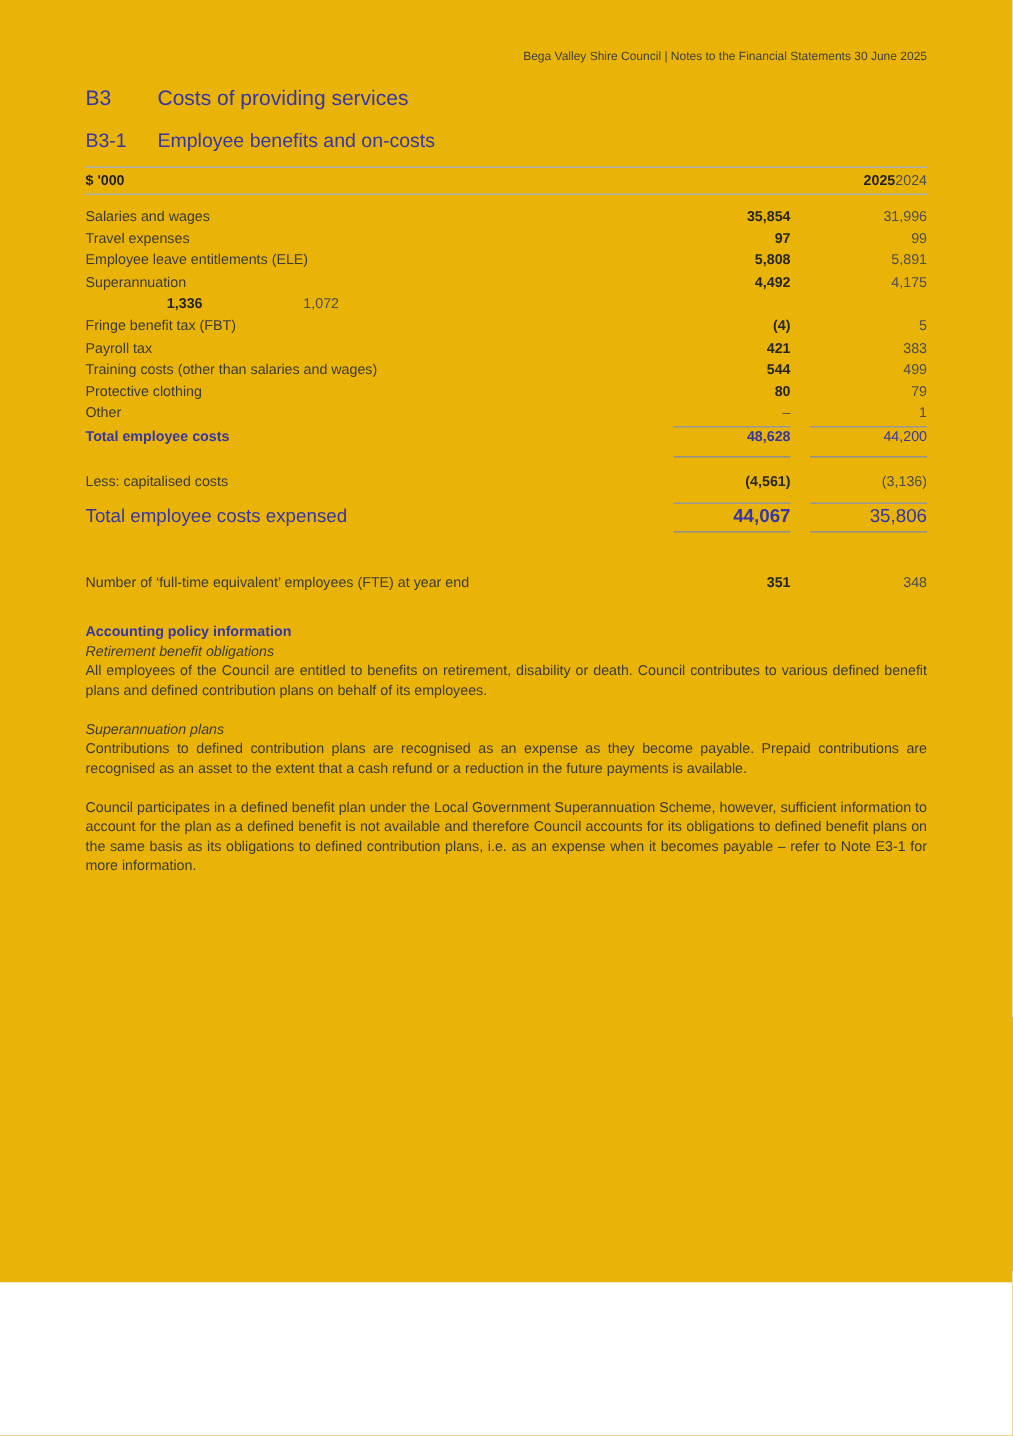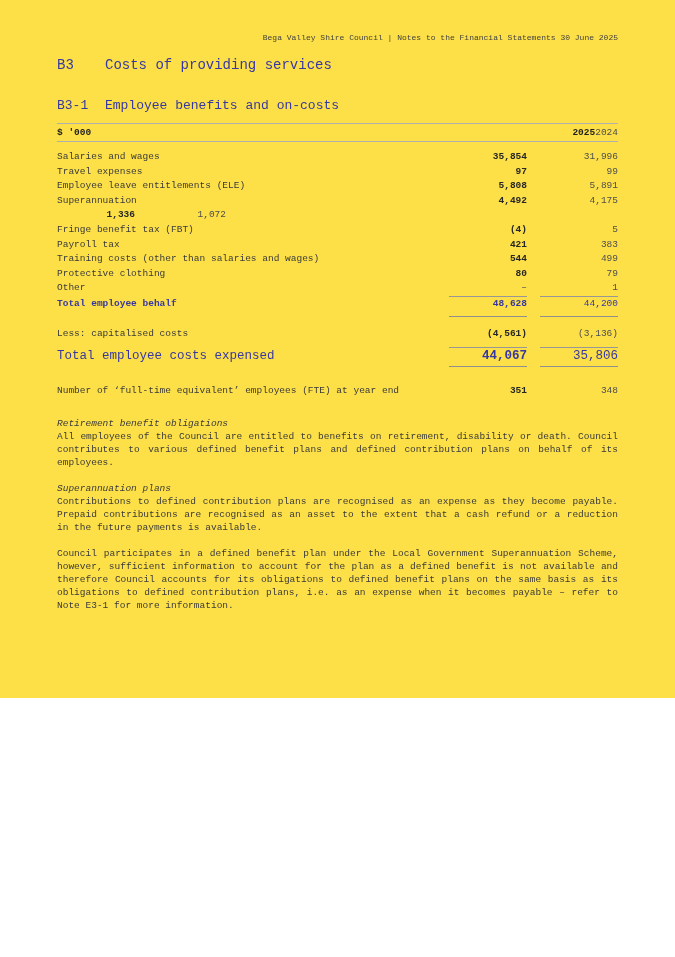--- a/index.html
+++ b/index.html
@@ -1,21 +1,21 @@
 <!DOCTYPE html>
 <html><head>
 <meta charset="utf-8">
 <style>
   html, body { margin:0; padding:0; background:#ffffff; }
   .page {
     position: relative;
     width: 675px;
-    height: 698px;
-    background: #fde047;
-    font-family: Liberation Mono, monospace;
+    height: 855px;
+    background: #eab308;
+    font-family: Liberation Sans, sans-serif;
     color: #3a3a3a;
     overflow: hidden;
   }
   .content {
     position: absolute;
     left: 57px;
     top: 0;
     width: 561px;
   }
   .doc-header {
@@ -27,21 +27,21 @@
   }
   .sec-heading {
     display: flex;
     margin-top: 14px;
     color: #3737A1;
     font-size: 14px;
     line-height: 17px;
   }
   .sub-heading {
     display: flex;
-    margin-top: 24px;
+    margin-top: 12px;
     color: #3737A1;
     font-size: 13px;
     line-height: 15px;
   }
   .h-code { width: 48px; flex: 0 0 48px; }
 
   .fin-table { margin-top: 10px; }
   .thead {
     display: flex;
     border-top: 1px solid #b0b0b0;
@@ -75,21 +75,21 @@
   .row-total .num { border-bottom: 1px solid #8f8f8f; padding-bottom: 4px; }
   .row-less .num { border-bottom: 1px solid #979797; padding-bottom: 6px; }
   .row-expensed {
     font-size: 12.5px;
     line-height: 17px;
   }
   .row-expensed .lbl { color: #3737A1; }
   .row-expensed .v25 { color: #3737A1; font-weight: bold; }
   .row-expensed .v24 { color: #3737A1; font-weight: normal; }
   .row-expensed .num { border-bottom: 1px solid #8f8f8f; padding-bottom: 1px; }
-  .row-fte { margin-top: 17px; }
+  .row-fte { margin-top: 27px; }
 
   .policy { margin-top: 18px; font-size: 9.5px; line-height: 13px; }
   .policy-heading { color: #3737A1; font-weight: bold; }
   .para { margin: 0 0 13px 0; text-align: justify; }
   .ital { font-style: italic; }
 
   .page-footer {
     position: absolute;
     top: 923px;
     right: 42px;
@@ -178,21 +178,21 @@
           <span class="num v24">79</span>
         </div>
         <div class="t-row u row-other">
           <span class="lbl">Other</span>
           <span class="num v25">–</span>
           <span class="gapcol"></span>
           <span class="num v24">1</span>
         </div>
 
         <div class="t-row row-total">
-          <span class="lbl">Total employee behalf</span>
+          <span class="lbl">Total employee costs</span>
           <span class="num v25">48,628</span>
           <span class="gapcol"></span>
           <span class="num v24">44,200</span>
         </div>
 
         <div class="t-row row-less">
           <span class="lbl">Less: capitalised costs</span>
           <span class="num v25">(4,561)</span>
           <span class="gapcol"></span>
           <span class="num v24">(3,136)</span>
@@ -208,20 +208,21 @@
         <div class="t-row row-fte">
           <span class="lbl">Number of ‘full-time equivalent’ employees (FTE) at year end</span>
           <span class="num v25">351</span>
           <span class="gapcol"></span>
           <span class="num v24">348</span>
         </div>
       </div>
     </div>
 
     <div class="policy">
+      <div class="policy-heading">Accounting policy information</div>
 
       <div class="ital">Retirement benefit obligations</div>
       <p class="para">All employees of the Council are entitled to benefits on retirement, disability or death. Council contributes to various defined benefit plans and defined contribution plans on behalf of its employees.</p>
 
       <div class="ital">Superannuation plans</div>
       <p class="para">Contributions to defined contribution plans are recognised as an expense as they become payable. Prepaid contributions are recognised as an asset to the extent that a cash refund or a reduction in the future payments is available.</p>
 
       <p class="para">Council participates in a defined benefit plan under the Local Government Superannuation Scheme, however, sufficient information to account for the plan as a defined benefit is not available and therefore Council accounts for its obligations to defined benefit plans on the same basis as its obligations to defined contribution plans, i.e. as an expense when it becomes payable – refer to Note E3-1 for more information.</p>
     </div>
 

